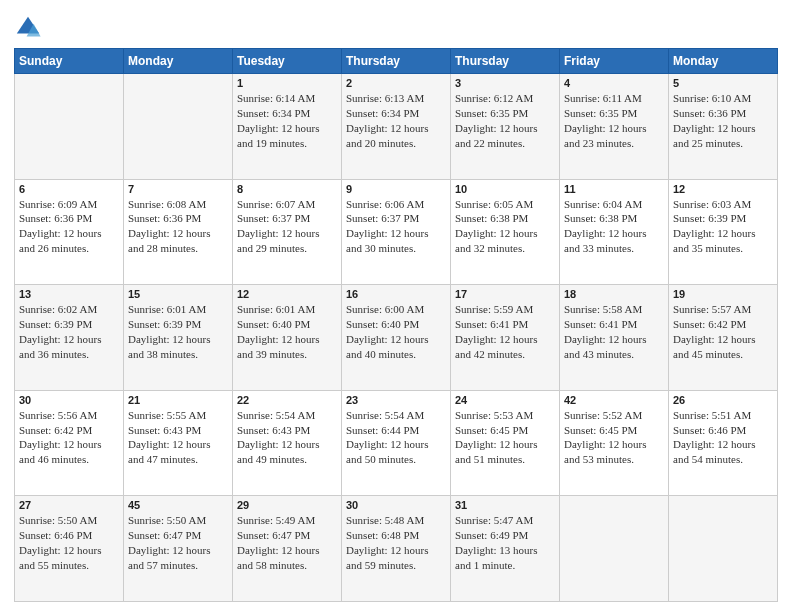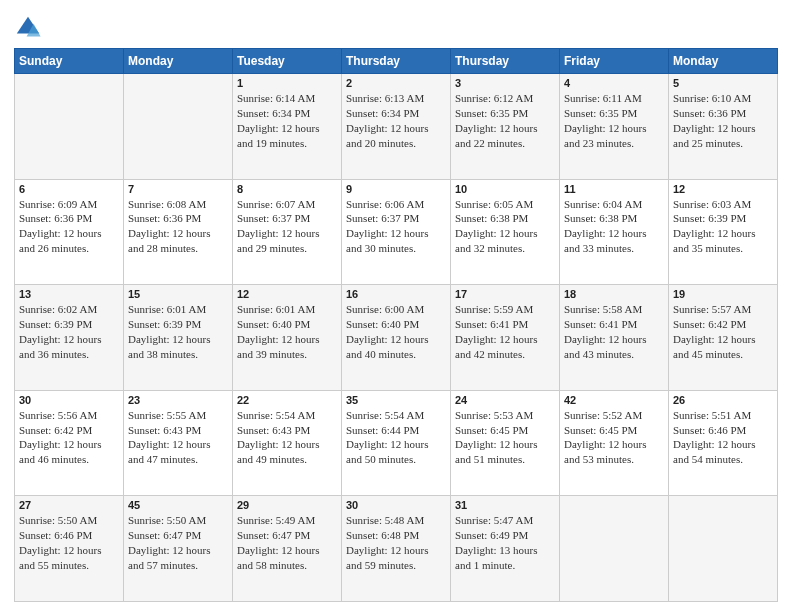--- a/index.html
+++ b/index.html
@@ -224,29 +224,29 @@
             <span class="day-num">19</span>
             <div class="day-info">Sunrise: 5:57 AM<br>Sunset: 6:42 PM<br>Daylight: 12 hours and 45 minutes.</div>
           </td>
         </tr>
         <tr>
           <td>
             <span class="day-num">30</span>
             <div class="day-info">Sunrise: 5:56 AM<br>Sunset: 6:42 PM<br>Daylight: 12 hours and 46 minutes.</div>
           </td>
           <td>
-            <span class="day-num">23</span>
+            <span class="day-num">21</span>
             <div class="day-info">Sunrise: 5:55 AM<br>Sunset: 6:43 PM<br>Daylight: 12 hours and 47 minutes.</div>
           </td>
           <td>
             <span class="day-num">22</span>
             <div class="day-info">Sunrise: 5:54 AM<br>Sunset: 6:43 PM<br>Daylight: 12 hours and 49 minutes.</div>
           </td>
           <td>
-            <span class="day-num">35</span>
+            <span class="day-num">23</span>
             <div class="day-info">Sunrise: 5:54 AM<br>Sunset: 6:44 PM<br>Daylight: 12 hours and 50 minutes.</div>
           </td>
           <td>
             <span class="day-num">24</span>
             <div class="day-info">Sunrise: 5:53 AM<br>Sunset: 6:45 PM<br>Daylight: 12 hours and 51 minutes.</div>
           </td>
           <td>
             <span class="day-num">42</span>
             <div class="day-info">Sunrise: 5:52 AM<br>Sunset: 6:45 PM<br>Daylight: 12 hours and 53 minutes.</div>
           </td>

